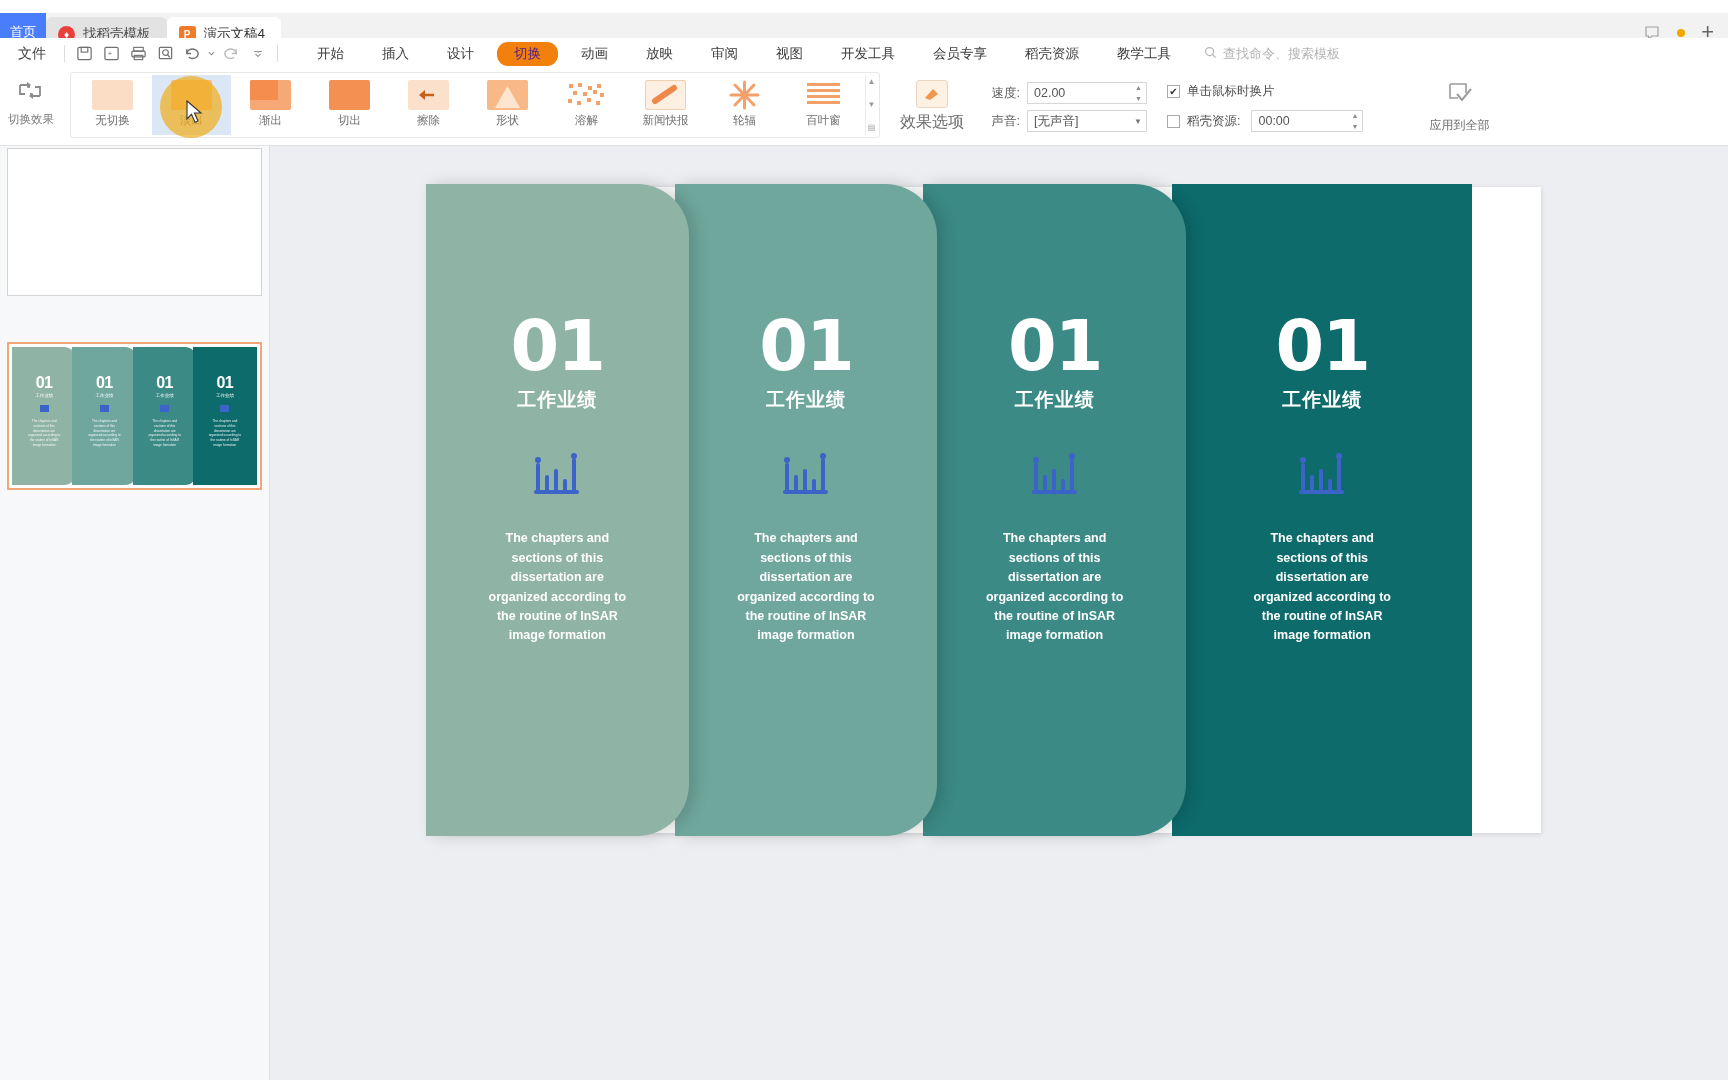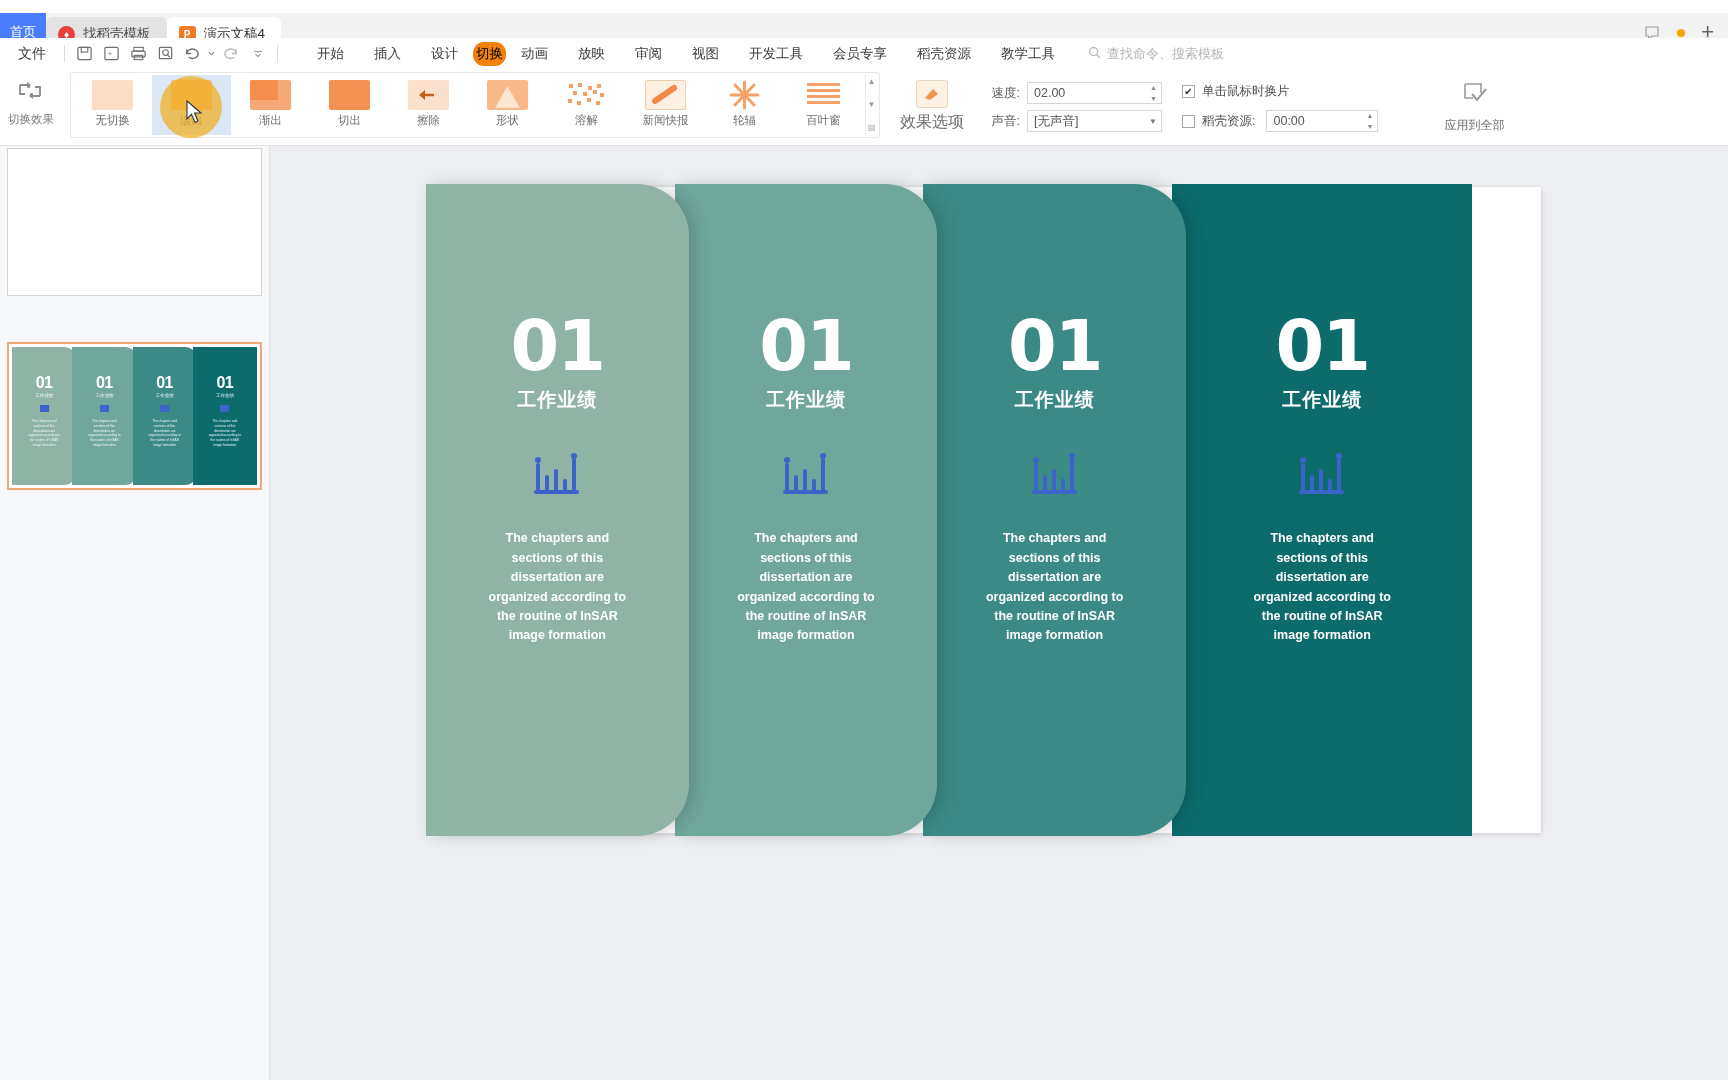--- a/index.html
+++ b/index.html
@@ -45,26 +45,26 @@
     background:#fff; display:flex; align-items:center; padding-left:6px;
     border-bottom:1px solid #fff;
   }
   .mb-file{ font-size:14px; color:#3b3b3b; padding:0 12px; }
   .mb-sep{ width:1px; height:17px; background:#dcdcdc; margin:0 6px; }
   .qicon{
     width:27px; height:24px; display:flex; align-items:center; justify-content:center;
     color:#6f6f6f; font-size:15px;
   }
   .qicon svg{ display:block; }
-  .mb-items{ display:flex; align-items:center; margin-left:18px; gap:0px;justify-content:space-between;}
+  .mb-items{ display:flex; align-items:center; margin-left:18px; gap:8px;justify-content:space-between;}
   .mb-item{
     font-size:13.5px; color:#3b3b3b; padding:3px 15px; border-radius:11px;
     white-space:nowrap;
   }
-  .mb-item.sel{ background:#f2800d; color:#000000; padding:3px 3px; }
+  .mb-item.sel{ background:#f2800d; color:#4c1d95; padding:3px 17px; }
   .searchbox{
     margin-left:18px; display:flex; align-items:center; gap:6px;
     color:#b3b3b3; font-size:13px;
   }
 
   
   .ribbon{
     position:absolute; left:0; top:70px; width:1728px; height:76px;
     background:#fff; border-bottom:1px solid #e2e2e2;
     display:flex; align-items:flex-start; padding-top:2px;
@@ -104,21 +104,21 @@
     align-items:center; padding-top:8px; gap:4px;
   }
   .eff-ico{ width:32px; height:28px; border:1px solid #e8d6c2; border-radius:3px;
             background:#fdf1e4; display:flex; align-items:center; justify-content:center;}
   .grp-eff2 .lbl{ font-size:16px; color:#6e6e6e; white-space:nowrap;}
 
   .grp-fields{ margin-left:16px; padding-top:10px; display:flex; flex-direction:column; gap:6px;}
   .field-row{ display:flex; align-items:center; gap:7px; }
   .field-lbl{ font-size:12.5px; color:#5c5c5c; width:34px; text-align:right;}
   .inp{
-    width:135px; height:22px; border:1px solid #d6d6d6; background:#fff;
+    width:120px; height:22px; border:1px solid #d6d6d6; background:#fff;
     font-size:12.5px; color:#555; display:flex; align-items:center; padding:0 6px;
     position:relative;
   }
   .spin{ position:absolute; right:1px; top:1px; bottom:1px; width:13px;
          display:flex; flex-direction:column; justify-content:space-between; align-items:center;}
   .spin span{ font-size:7px; color:#8a8a8a; line-height:1;}
   .caretdn{ position:absolute; right:4px; font-size:8px; color:#777; }
 
   .grp-checks{ margin-left:20px; padding-top:11px; display:flex; flex-direction:column; gap:10px;}
   .chk-row{ display:flex; align-items:center; gap:7px; }

